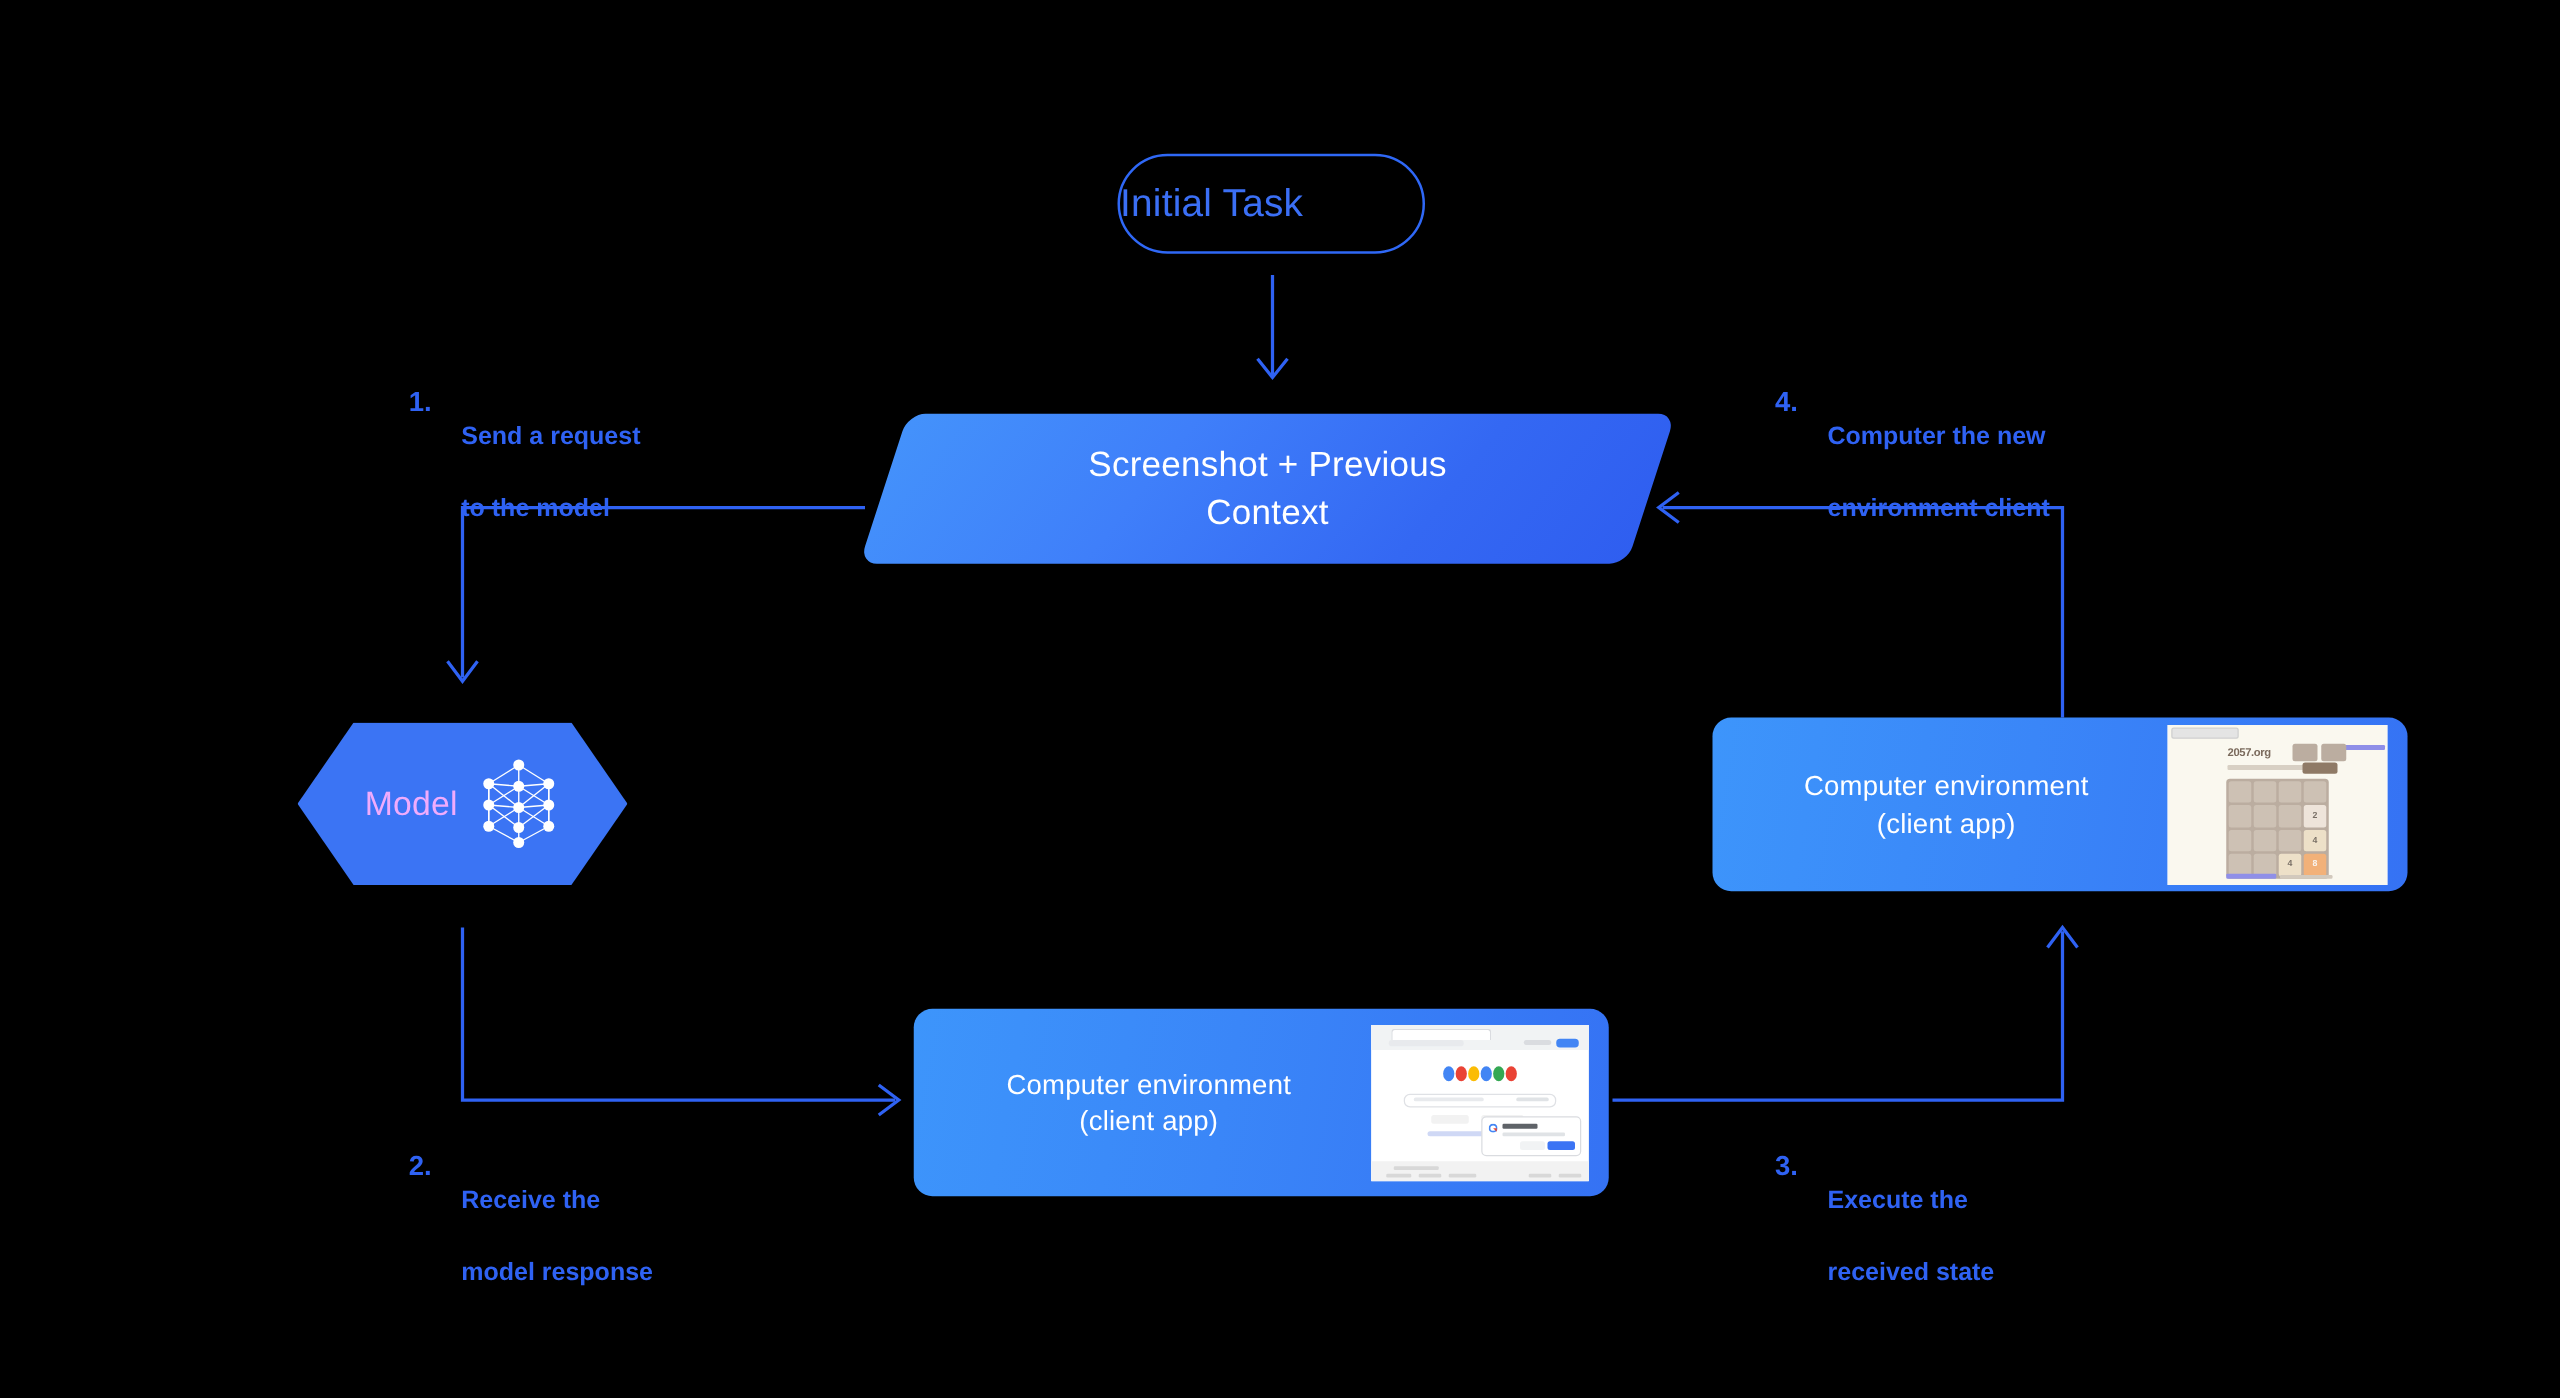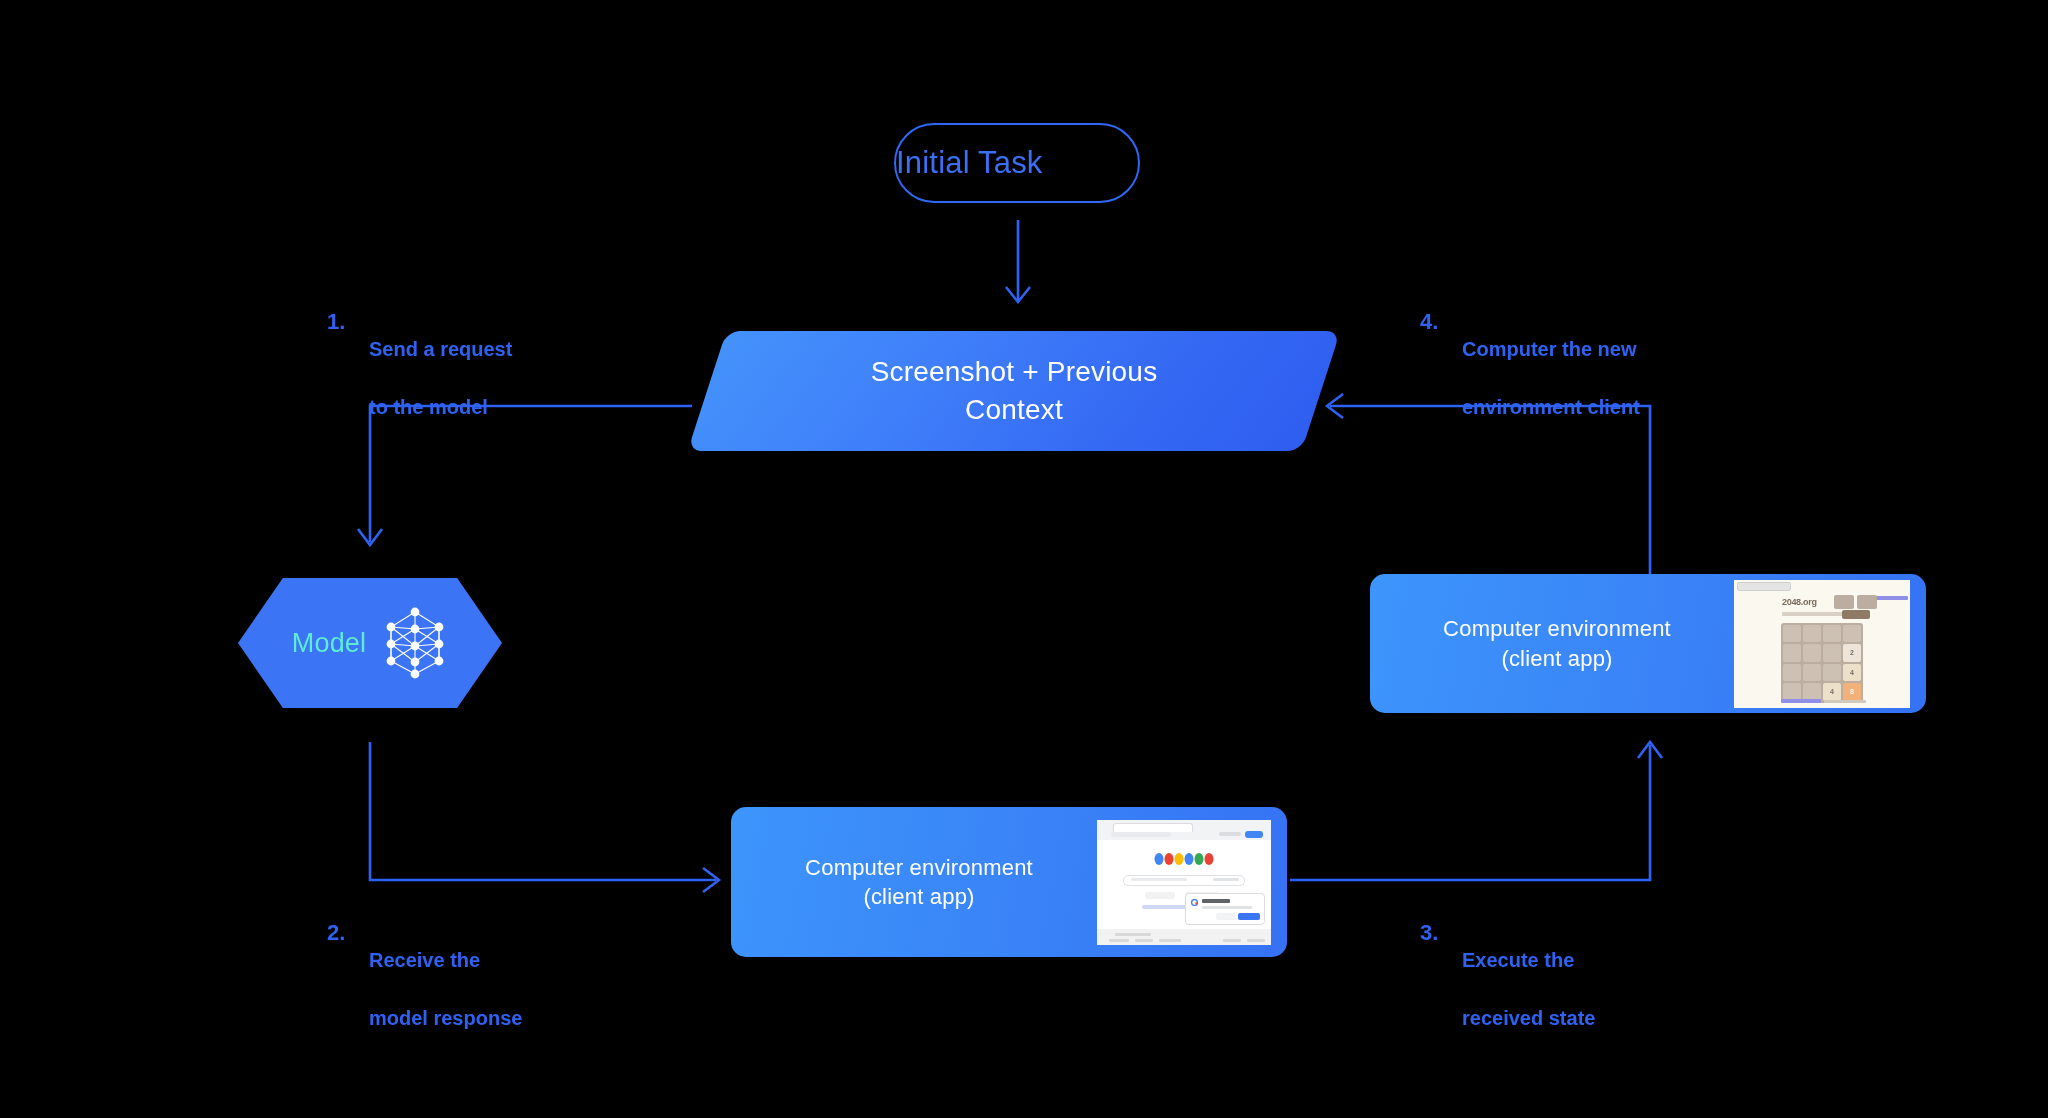--- a/index.html
+++ b/index.html
@@ -82,21 +82,21 @@
   }
   #model-node .inner {
     position: absolute;
     inset: 0;
     display: flex;
     align-items: center;
     justify-content: center;
     gap: 16px;
   }
   #model-node .label {
-    color: #5eead4;
+    color: #f0abfc;
     font-size: 27px;
     letter-spacing: 0.2px;
   }
   #model-node .nn-icon { width: 66px; height: 74px; display: block; }
 
   
   .env-card {
     border-radius: 15px;
     overflow: hidden;
     display: flex;
@@ -326,21 +326,21 @@
 
   <div id="env-card-right" class="abs env-card">
     <div class="env-label">
       <div>Computer environment</div>
       <div>(client app)</div>
     </div>
     <div id="thumb-2048" class="env-thumb">
       <div class="t2048-bg"></div>
       <div class="t2048-winbar"></div>
       <div class="t2048-topright"></div>
-      <div class="t2048-title">2048.org</div>
+      <div class="t2048-title">2057.org</div>
       <div class="t2048-scorebox" style="left:100px; width:20px;"></div>
       <div class="t2048-scorebox" style="left:123px; width:20px;"></div>
       <div class="t2048-sub"></div>
       <div class="t2048-newgame"></div>
       <div class="t2048-grid">
         <div class="t2048-cell"></div>
         <div class="t2048-cell"></div>
         <div class="t2048-cell"></div>
         <div class="t2048-cell"></div>
 

